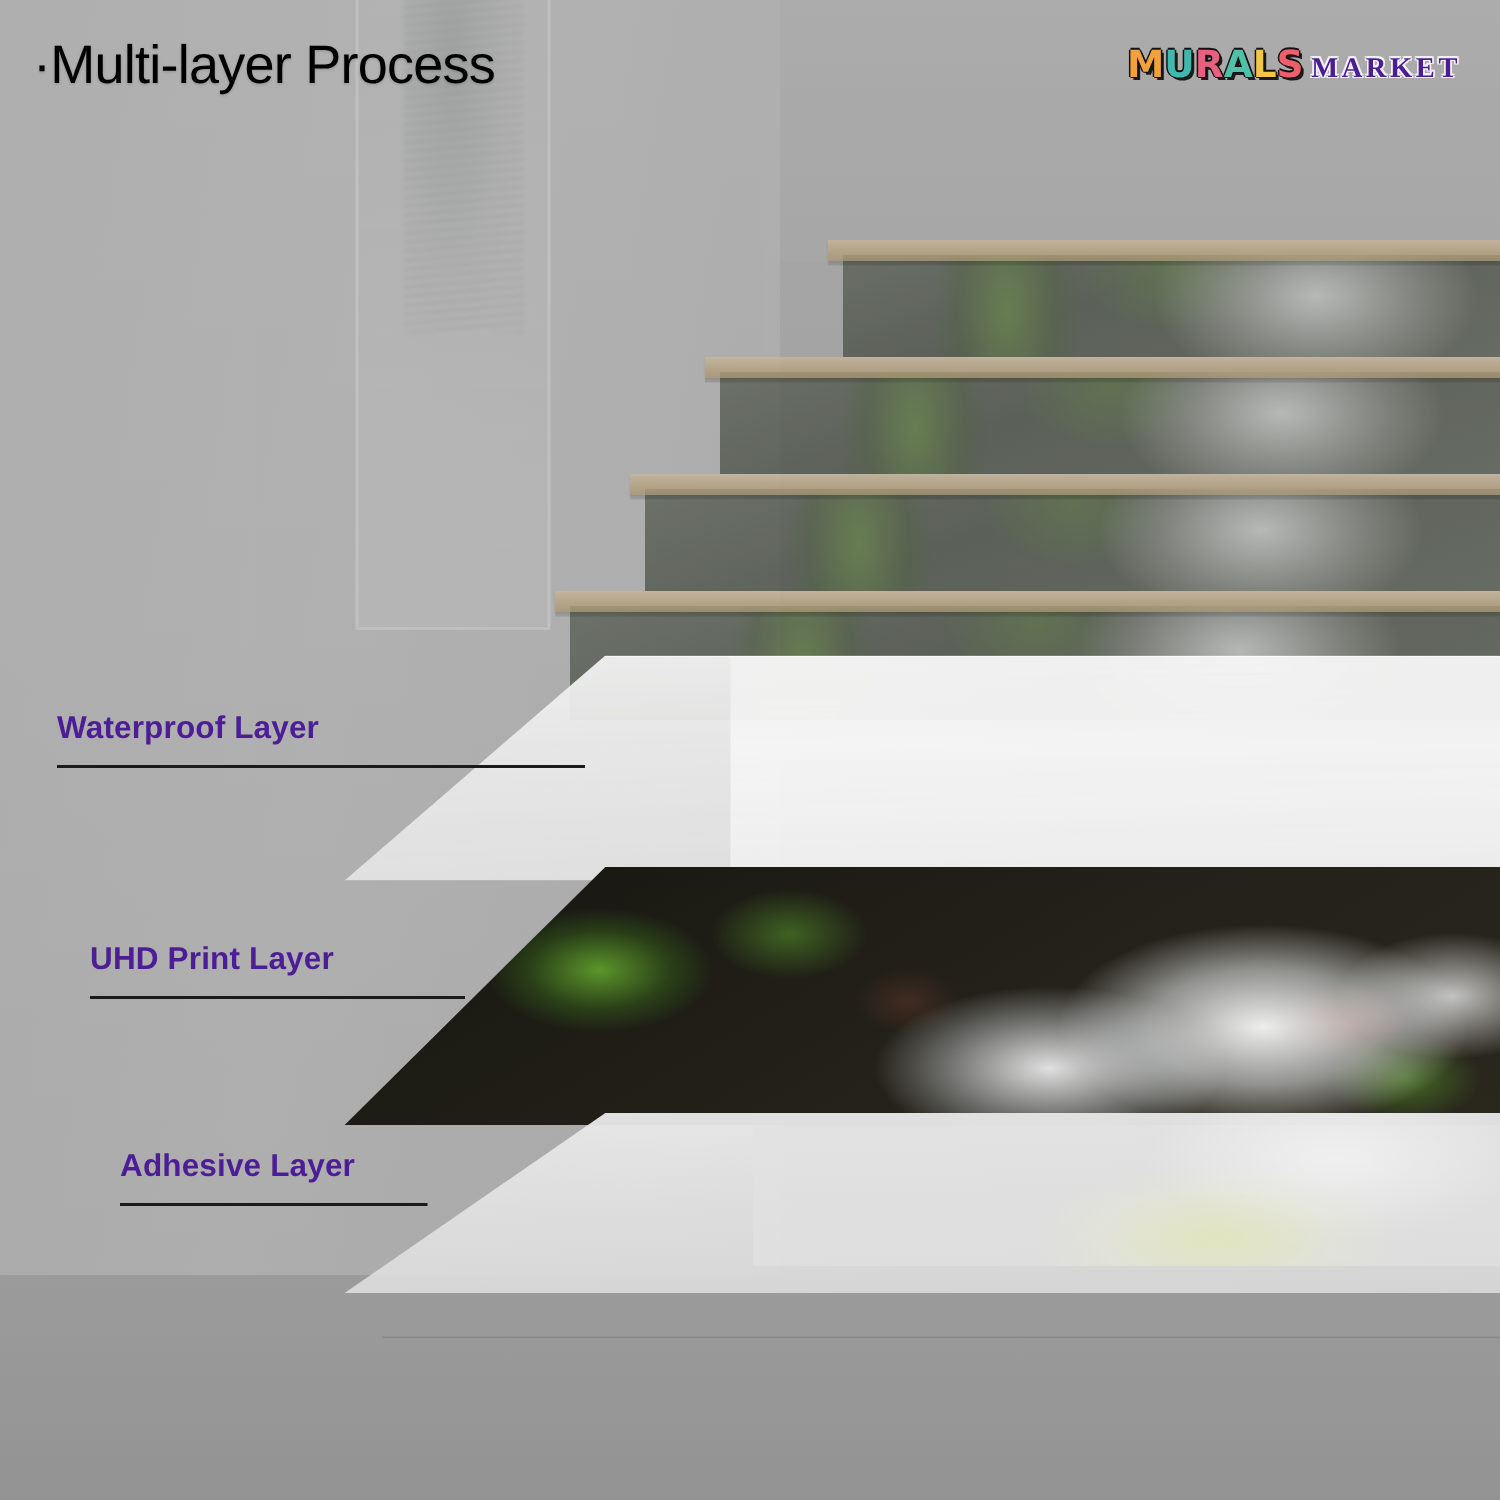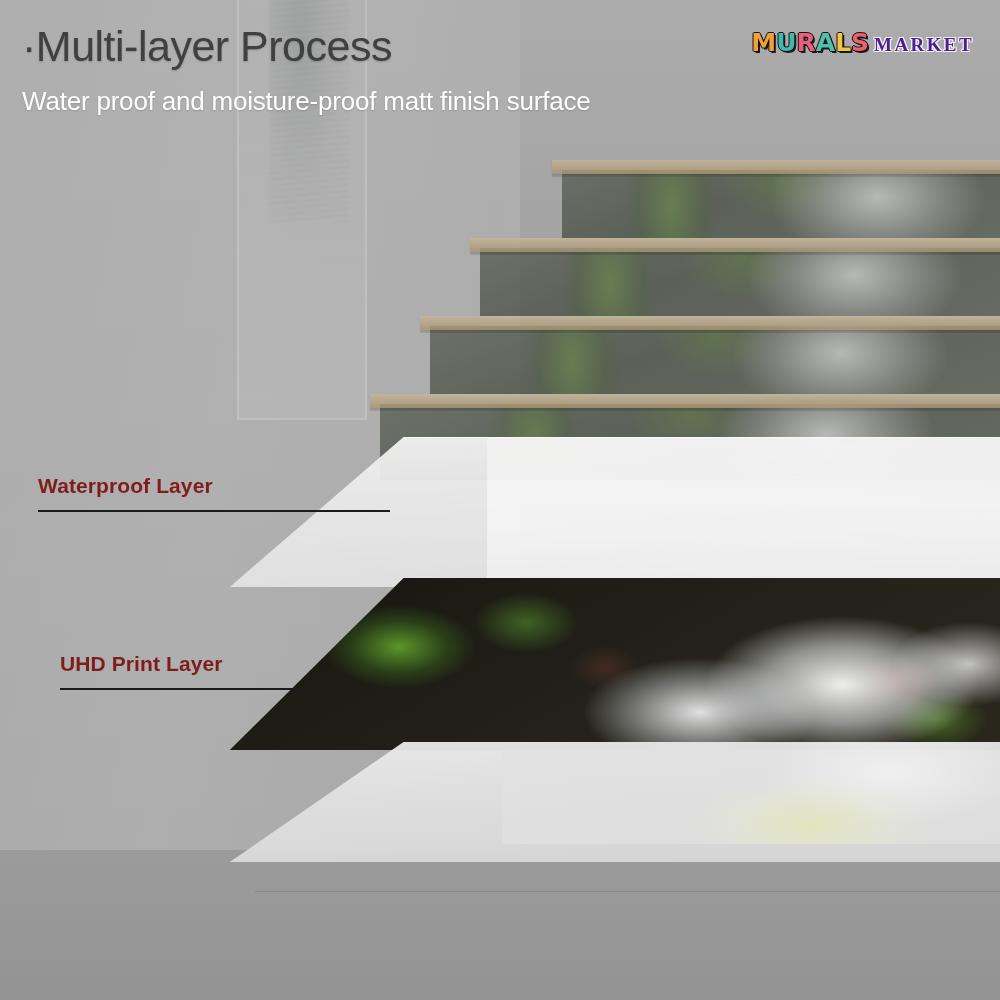--- a/index.html
+++ b/index.html
@@ -119,37 +119,37 @@
     background:
       radial-gradient(ellipse 150px 60px at 62% 82%, rgba(226,232,176,.70) 0%, rgba(232,236,200,.30) 50%, rgba(0,0,0,0) 80%),
       radial-gradient(ellipse 170px 70px at 78% 30%, rgba(250,250,250,.60) 0%, rgba(0,0,0,0) 75%),
       linear-gradient(180deg, rgba(224,224,224,.55) 0%, rgba(230,230,230,.45) 100%);
   }
 
   
   .layer-label { position:absolute; }
   .layer-label .txt {
     display:block;
-    font-weight:bold; color:#7f1d1d;
+    font-weight:bold; color:#4c1d95;
     font-size:21px; letter-spacing:.1px; white-space:nowrap;
   }
   .layer-label .rule {
     display:block; height:2px; background:#1b1b1b; margin-top:12px;
   }
   .lbl-waterproof { left:38px;  top:474px; }
   .lbl-waterproof .rule { width:352px; }
-  .lbl-print      { left:60px;  top:628px;margin-top:24px; }
+  .lbl-print      { left:60px;  top:628px; }
   .lbl-print .rule { width:250px; }
   .lbl-adhesive   { left:80px;  top:766px; }
   .lbl-adhesive .rule { width:205px; }
 
   
   .heading-block { position:absolute; left:22px; top:24px; width:760px; }
   .title {
-    color:#404040; font-size:43px; font-weight:400;
+    color:#000000; font-size:36px; font-weight:400;
     letter-spacing:-.5px; line-height:1.05; white-space:nowrap;
     text-shadow:0 1px 2px rgba(0,0,0,.18);
   }
   .subtitle {
     margin-top:16px;
     color:#ffffff; font-size:26px; font-weight:400;
     line-height:1.28; letter-spacing:-.2px;
     text-shadow:0 1px 2px rgba(0,0,0,.16);
   }
   .subtitle .ln { display:block; white-space:nowrap; }
@@ -236,25 +236,28 @@
   <div class="layer-label lbl-waterproof">
     <span class="txt">Waterproof Layer</span>
     <span class="rule"></span>
   </div>
 
   <div class="layer-label lbl-print">
     <span class="txt">UHD Print Layer</span>
     <span class="rule"></span>
   </div>
 
+  <div class="layer-label lbl-adhesive">
+    <span class="txt">Adhesive Layer</span>
+    <span class="rule"></span>
+  </div>
 
   <div class="heading-block">
     <div class="title">·Multi-layer Process</div>
     <div class="subtitle">
-      <span class="ln">Water proof and moisture-proof matt finish surface</span>
     </div>
   </div>
 
   <div class="logo">
     <div class="logo-murals" id="logo-murals">
         <span style="color: rgb(242, 160, 60);">M</span>
         <span style="color: rgb(63, 185, 174);">U</span>
         <span style="color: rgb(232, 96, 127);">R</span>
         <span style="color: rgb(78, 193, 168);">A</span>
         <span style="color: rgb(243, 197, 68);">L</span>

